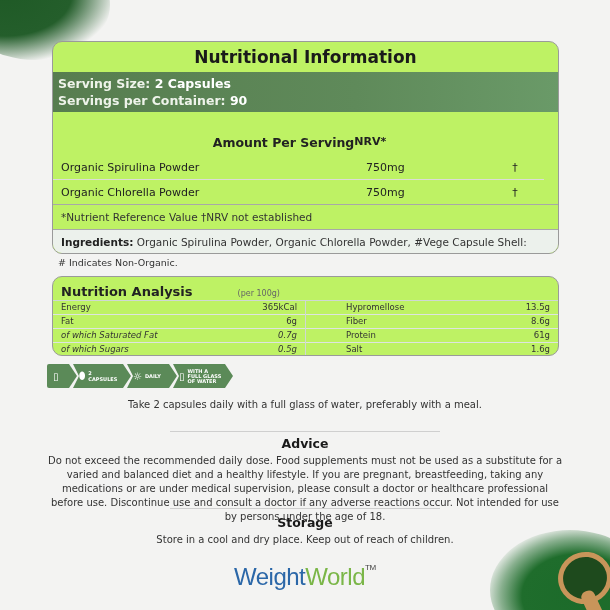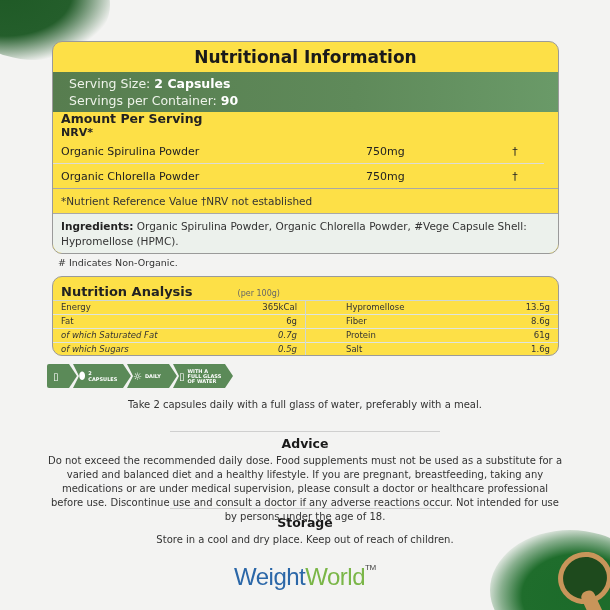--- a/index.html
+++ b/index.html
@@ -23,36 +23,36 @@
     position:absolute; left:558px; top:552px; width:44px; height:42px;
     border-radius:50%; background:#1e4a1d; border:5px solid #c8955a;
     transform:rotate(-15deg);
   }
   .spoon-handle {
     position:absolute; left:585px; top:590px; width:14px; height:30px;
     background:#c8955a; transform:rotate(-25deg); border-radius:6px;
   }
 
   .card {
-    position:absolute; background:#fde047; border:1.5px solid #9a9a9a;
+    position:absolute; background:#bef264; border:1.5px solid #9a9a9a;
     border-radius:10px; overflow:hidden;
   }
   #nutri-card { left:52px; top:41px; width:505px; height:211px; }
   .card-title {
     height:30px; text-align:center; font-weight:bold; font-size:17px;
     line-height:30px; color:#1a1a1a;
   }
   .serving-band {
     background:linear-gradient(90deg, #577d4f 0%, #5f8a5a 60%, #6a9a68 100%);
-    color:#eef3ea; font-size:12.5px; padding:3px 16px; line-height:17px; height:34px;
+    color:#eef3ea; font-size:12.5px; padding:3px 5px; line-height:17px; height:34px;font-weight:bold;
   }
   .serving-band b { color:#fff; }
   .aps-head {
-    display:flex; justify-content:flex-end; padding:7px 12px 0 8px;
-    font-weight:bold; font-size:12.5px; height:20px;flex-direction:column;
+    display:flex; justify-content:center; padding:23px 12px 0 8px;
+    font-weight:bold; font-size:12.5px; height:20px;
   }
   .aps-head .nrv { font-size:11px; padding-right:8px; }
   .ing-row {
     display:flex; font-size:11px; height:24px; align-items:center;
     padding-left:8px; margin-right:14px;
   }
   .ing-row.first { border-bottom:1px solid #dcdcd8; }
   .ing-row .name { flex:1; }
   .ing-row .amt { width:120px; }
   .ing-row .nrv { width:58px; text-align:center; }

